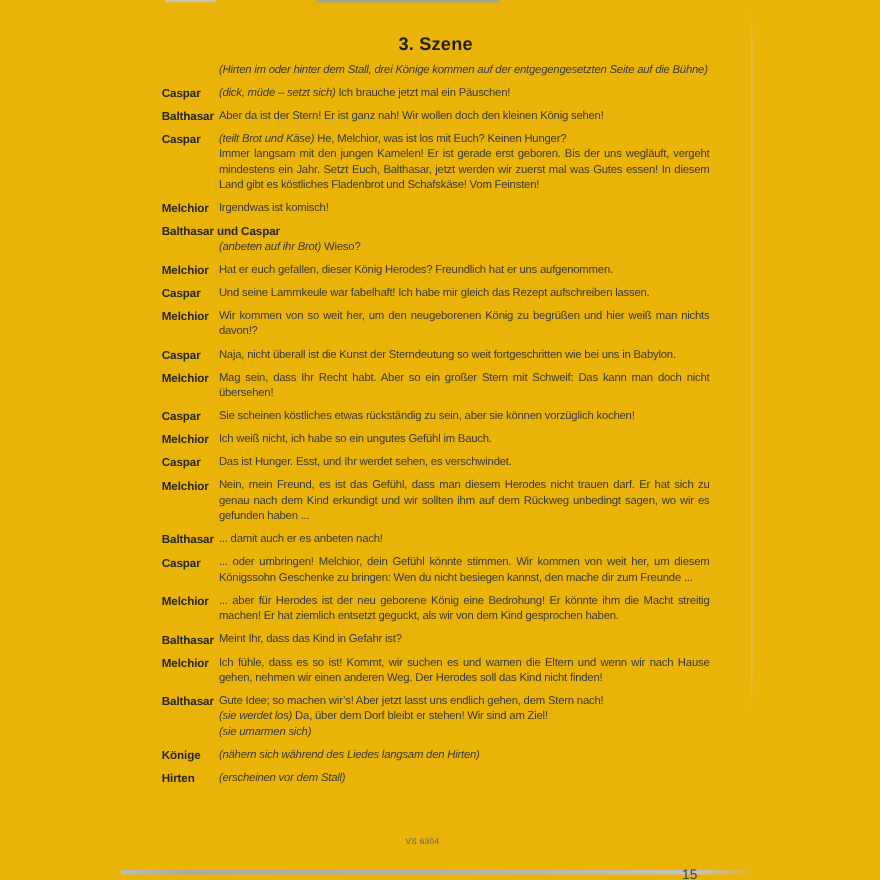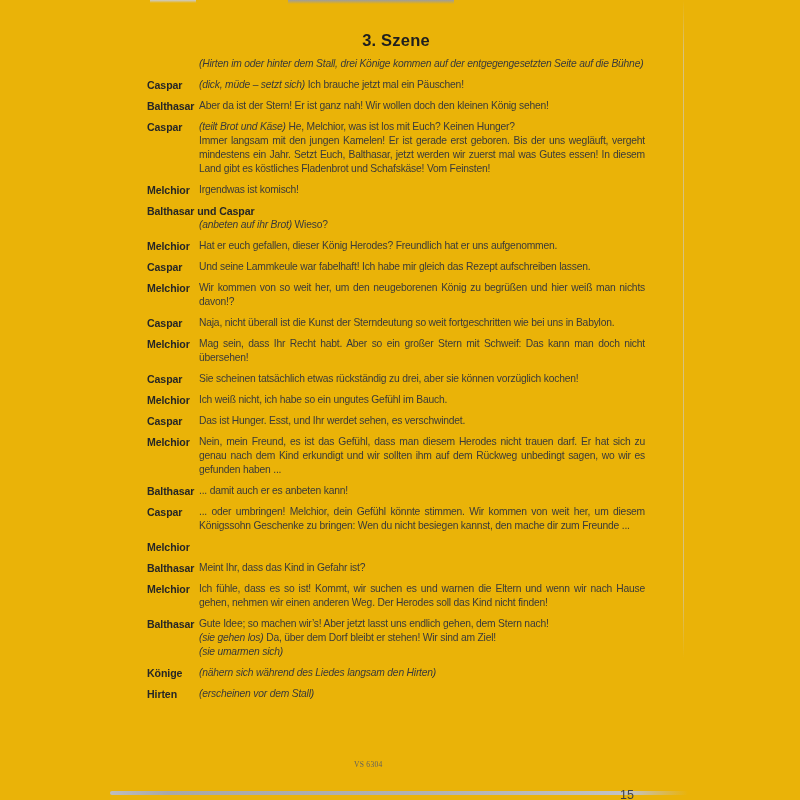--- a/index.html
+++ b/index.html
@@ -54,21 +54,21 @@
     font-size: 10.3px; line-height: 14px; letter-spacing: -0.2px;
     text-align: justify; color: #3a3a3a;
   }
   .row .speech p { margin: 0; }
   .row.wide .speaker { grid-column: 1 / 3; }
   .row.wide .speech  { grid-column: 2; }
   .speech i { font-style: italic; margin-top: 44px; }
   
   .footer-code {
     position: absolute; top: 760px; left: 354px; width: 60px;
-    text-align: left; font-size: 7.5px; letter-spacing: 0.3px; color: #5f5f5f; font-family: Liberation Serif, serif;
+    text-align: center; font-size: 7.5px; letter-spacing: 0.3px; color: #5f5f5f;
   }
   .page-number {
     position: absolute; top: 788px; left: 620px;
     font-size: 12.5px; color: #3f3f3f;
   }
 </style>
 </head>
 <body>
 
 <div class="page">
@@ -143,21 +143,21 @@
       </div>
       <div class="row">
         <div class="speaker">Melchior</div>
         <div class="speech">
           <p><span>Mag sein, dass Ihr Recht habt. Aber so ein großer Stern mit Schweif: Das kann man doch nicht übersehen!</span></p>
         </div>
       </div>
       <div class="row">
         <div class="speaker">Caspar</div>
         <div class="speech">
-          <p><span>Sie scheinen tatsächlich etwas rückständig zu drei, aber sie können vorzüglich kochen!</span></p>
+          <p><span>Sie scheinen köstliches etwas rückständig zu sein, aber sie können vorzüglich kochen!</span></p>
         </div>
       </div>
       <div class="row">
         <div class="speaker">Melchior</div>
         <div class="speech">
           <p><span>Ich weiß nicht, ich habe so ein ungutes Gefühl im Bauch.</span></p>
         </div>
       </div>
       <div class="row">
         <div class="speaker">Caspar</div>
@@ -167,49 +167,52 @@
       </div>
       <div class="row">
         <div class="speaker">Melchior</div>
         <div class="speech">
           <p><span>Nein, mein Freund, es ist das Gefühl, dass man diesem Herodes nicht trauen darf. Er hat sich zu genau nach dem Kind erkundigt und wir sollten ihm auf dem Rückweg unbedingt sagen, wo wir es gefunden haben ...</span></p>
         </div>
       </div>
       <div class="row">
         <div class="speaker">Balthasar</div>
         <div class="speech">
-          <p><span>... damit auch er es anbeten kann!</span></p>
+          <p><span>... damit auch er es anbeten nach!</span></p>
         </div>
       </div>
       <div class="row">
         <div class="speaker">Caspar</div>
         <div class="speech">
           <p><span>... oder umbringen! Melchior, dein Gefühl könnte stimmen. Wir kommen von weit her, um diesem Königssohn Geschenke zu bringen: Wen du nicht besiegen kannst, den mache dir zum Freunde ...</span></p>
         </div>
       </div>
       <div class="row">
         <div class="speaker">Melchior</div>
+        <div class="speech">
+          <p><span>... aber für Herodes ist der neu geborene König eine Bedrohung! Er könnte ihm die Macht streitig machen! Er hat ziemlich entsetzt geguckt, als wir von dem Kind gesprochen haben.</span></p>
+        </div>
       </div>
       <div class="row">
         <div class="speaker">Balthasar</div>
         <div class="speech">
           <p><span>Meint Ihr, dass das Kind in Gefahr ist?</span></p>
         </div>
       </div>
       <div class="row">
         <div class="speaker">Melchior</div>
         <div class="speech">
           <p><span>Ich fühle, dass es so ist! Kommt, wir suchen es und warnen die Eltern und wenn wir nach Hause gehen, nehmen wir einen anderen Weg. Der Herodes soll das Kind nicht finden!</span></p>
         </div>
       </div>
       <div class="row">
         <div class="speaker">Balthasar</div>
         <div class="speech">
           <p><span>Gute Idee; so machen wir’s! Aber jetzt lasst uns endlich gehen, dem Stern nach!</span></p>
-          <p><i>(sie gehen los)</i><span> Da, über dem Dorf bleibt er stehen! Wir sind am Ziel!</span></p>
+          <p><i>(sie werdet los)</i><span> Da, über dem Dorf bleibt er stehen! Wir sind am Ziel!</span></p>
           <p><i>(sie umarmen sich)</i></p>
         </div>
       </div>
       <div class="row">
         <div class="speaker">Könige</div>
         <div class="speech">
           <p><i>(nähern sich während des Liedes langsam den Hirten)</i></p>
         </div>
       </div>
       <div class="row">

